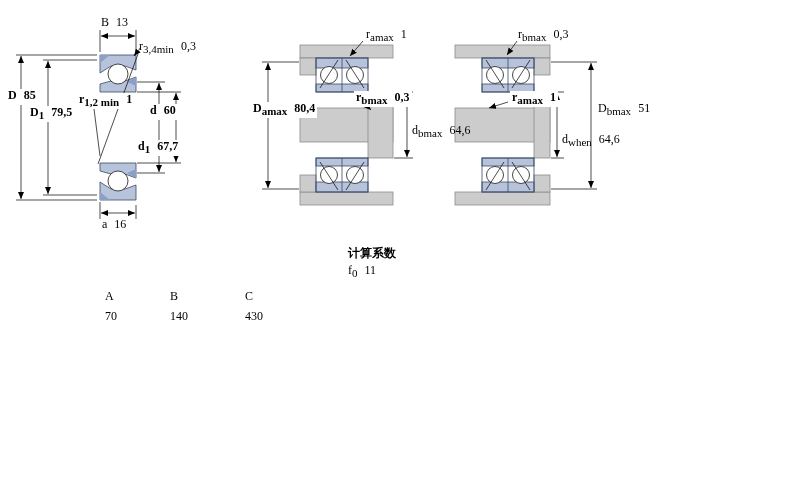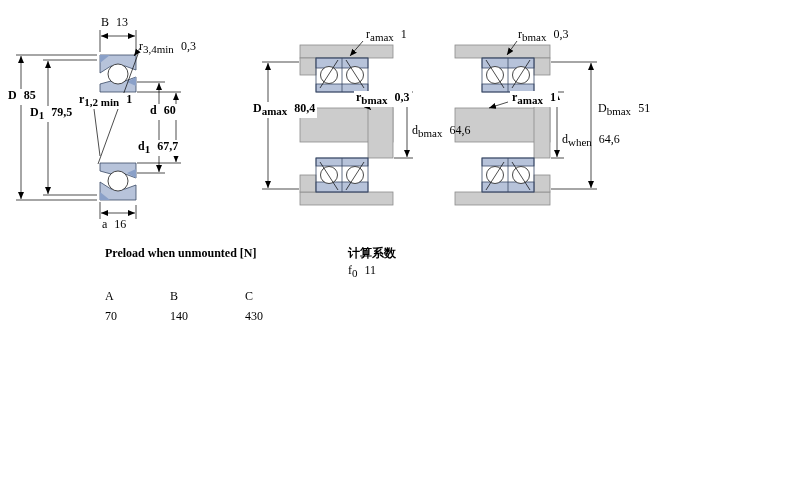--- a/index.html
+++ b/index.html
@@ -201,21 +201,20 @@
   <div class="dim bg" style="left:510px;top:91px">
     <span><span>r</span><sub>amax</sub></span><span class="val">1</span>
   </div>
   <div class="dim" style="left:598px;top:102px">
     <span><span>D</span><sub>bmax</sub></span><span class="val">51</span>
   </div>
   <div class="dim" style="left:562px;top:133px">
     <span><span>d</span><sub>when</sub></span><span class="val">64,6</span>
   </div>
 
-  <div class="txt bold" style="left:105px;top:246px">Preload when unmounted [N]</div>
 
   <div class="txt bold" style="left:348px;top:246px">计算系数</div>
   <div class="dim" style="left:348px;top:264px">
     <span><span>f</span><sub>0</sub></span><span class="val">11</span>
   </div>
 
   <div class="txt" style="left:105px;top:289px">A</div>
   <div class="txt" style="left:170px;top:289px">B</div>
   <div class="txt" style="left:245px;top:289px">C</div>
   <div class="txt" style="left:105px;top:309px">70</div>

